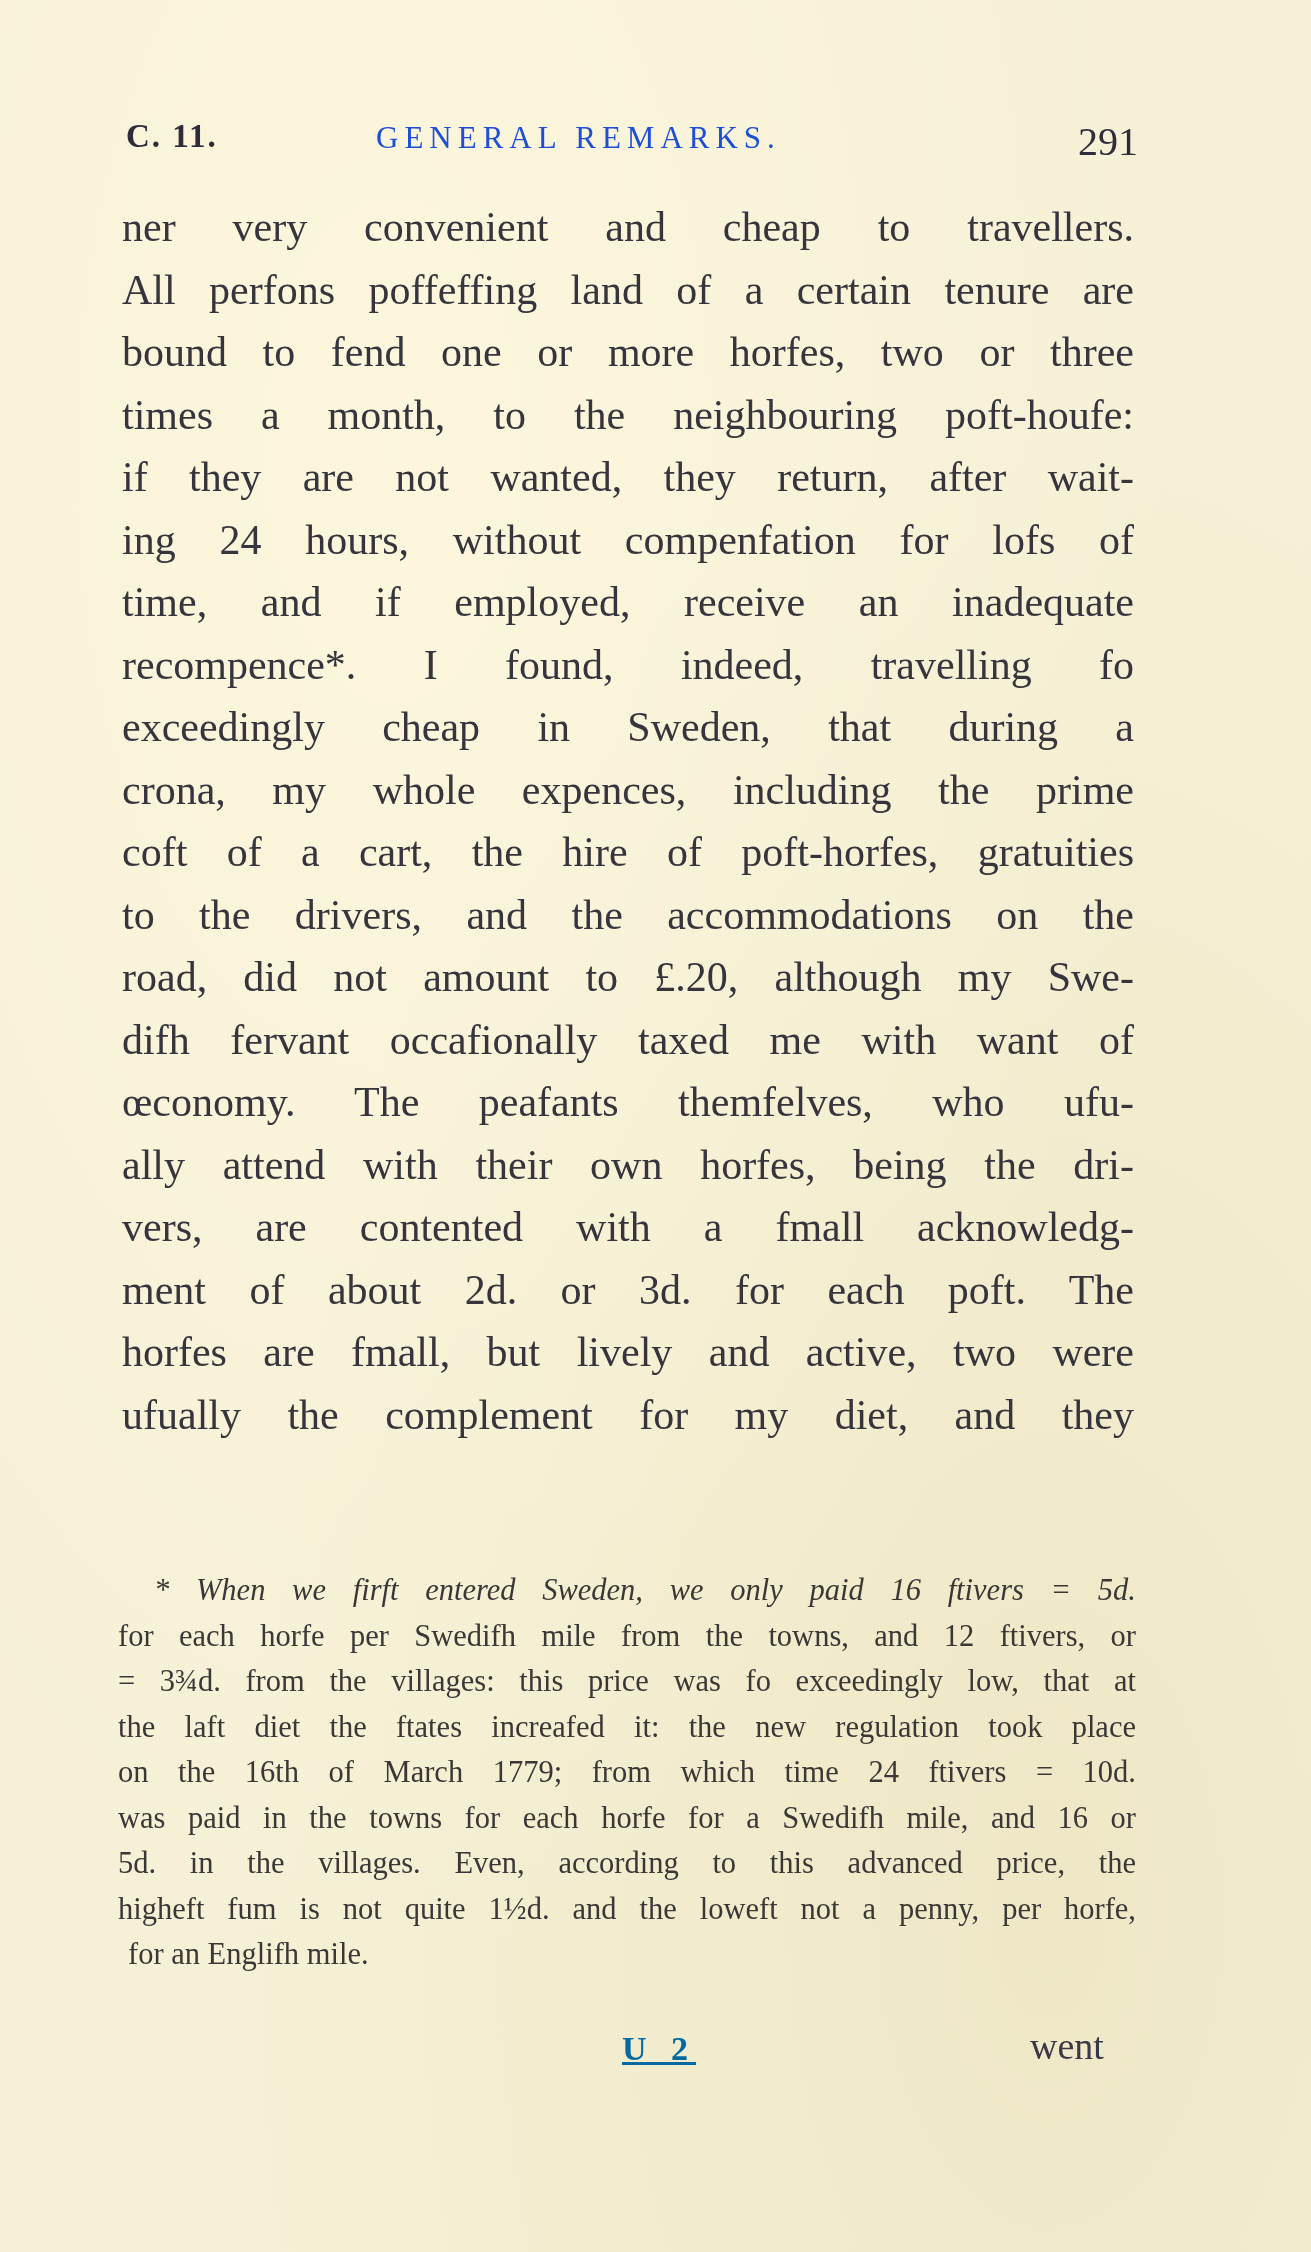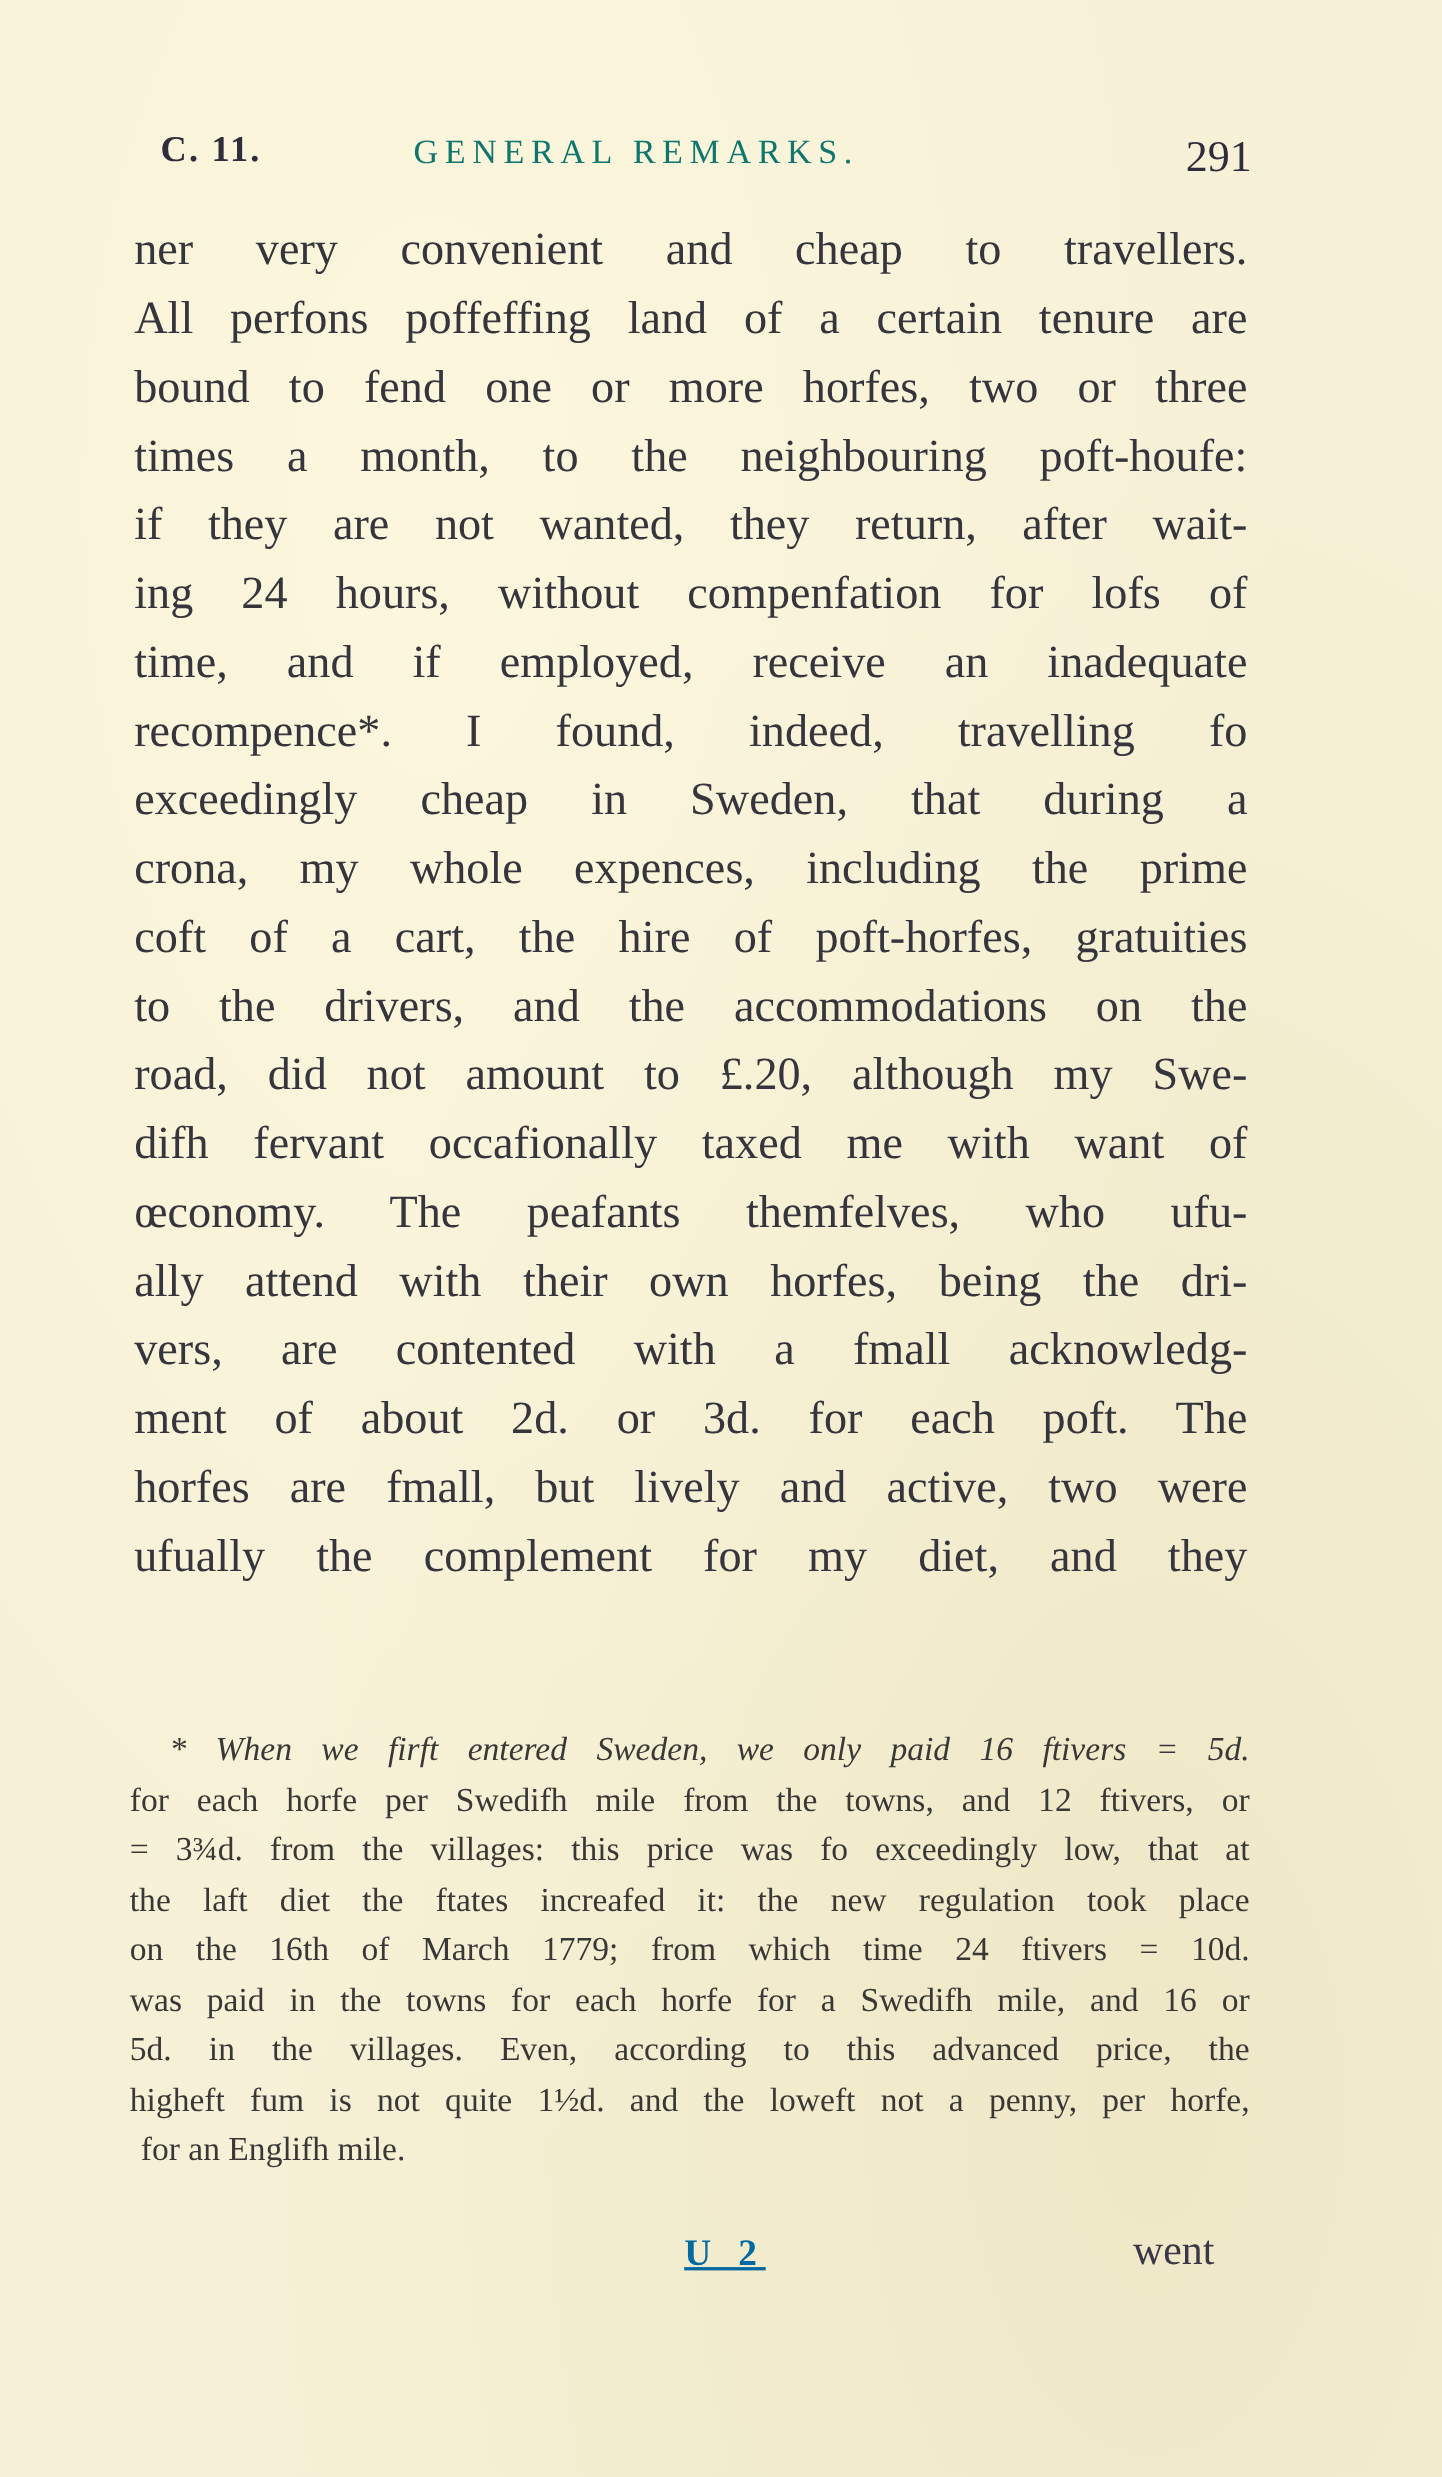--- a/index.html
+++ b/index.html
@@ -11,22 +11,22 @@
       radial-gradient(ellipse at 80% 85%, rgba(226,214,170,0.35), rgba(0,0,0,0) 55%);
     font-family:"Liberation Serif","DejaVu Serif",serif;
     color:#34323a;
     position:relative;
   }
   .page { position:absolute; left:0; top:0; width:1311px; height:2252px; }
   .running-head {
     position:absolute; top:118px; left:126px; width:1012px; height:50px;
     font-family:"Liberation Serif","DejaVu Serif",serif;
   }
-  .rh-chapter { position:absolute; left:0; top:0; font-size:33px; font-weight:bold; letter-spacing:2px; color:#2f2d3b;margin-left:20px; }
-  .rh-title { position:absolute; left:250px; top:2px; font-size:31px; letter-spacing:6px; color:#0f766e; }
+  .rh-chapter { position:absolute; left:0; top:0; font-size:33px; font-weight:bold; letter-spacing:2px; color:#2f2d3b; }
+  .rh-title { position:absolute; left:250px; top:2px; font-size:31px; letter-spacing:6px; color:#1d4ed8; }
   .rh-page { position:absolute; right:0; top:0; font-size:40px; color:#2f2d3b; }
 
   .body-text {
     position:absolute; left:122px; top:196px; width:1012px;
     font-size:42px; line-height:62.5px; color:#36343c;
   }
   .line { display:block; height:62.5px; white-space:nowrap; text-align:justify; text-align-last:justify; }
 
   .footnote {
     position:absolute; left:118px; top:1568px; width:1018px;

